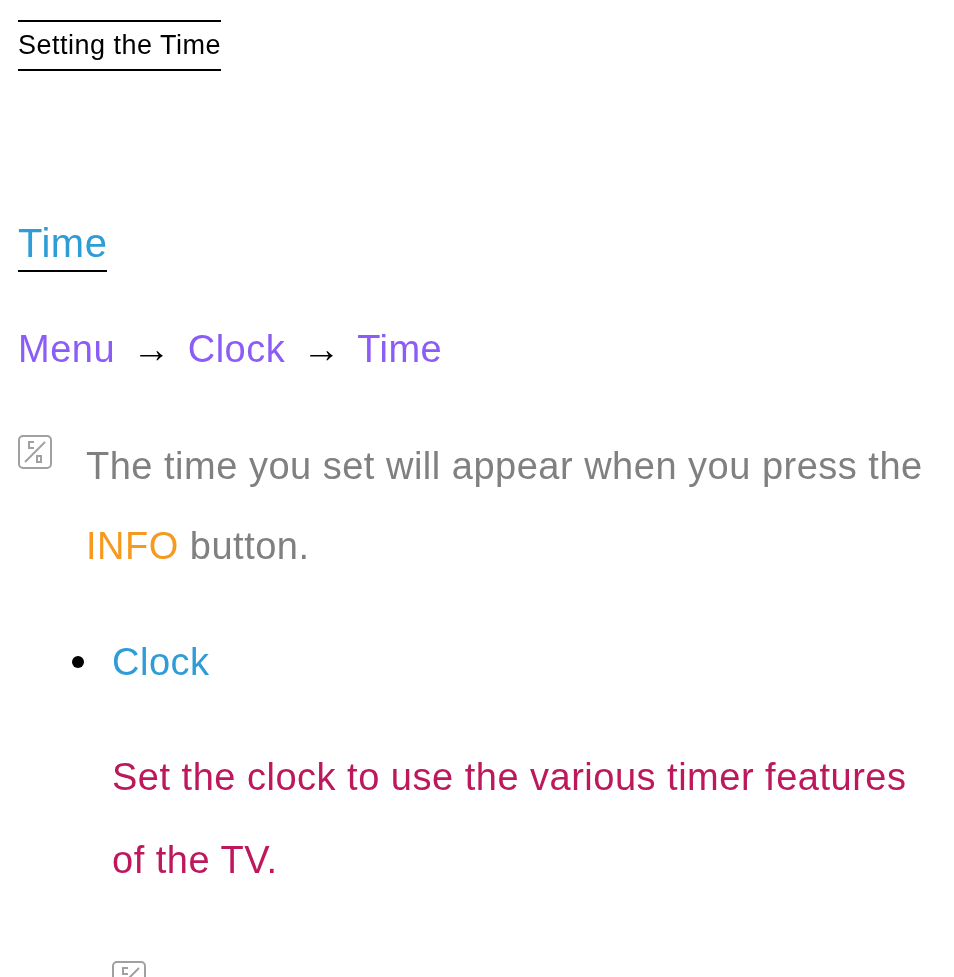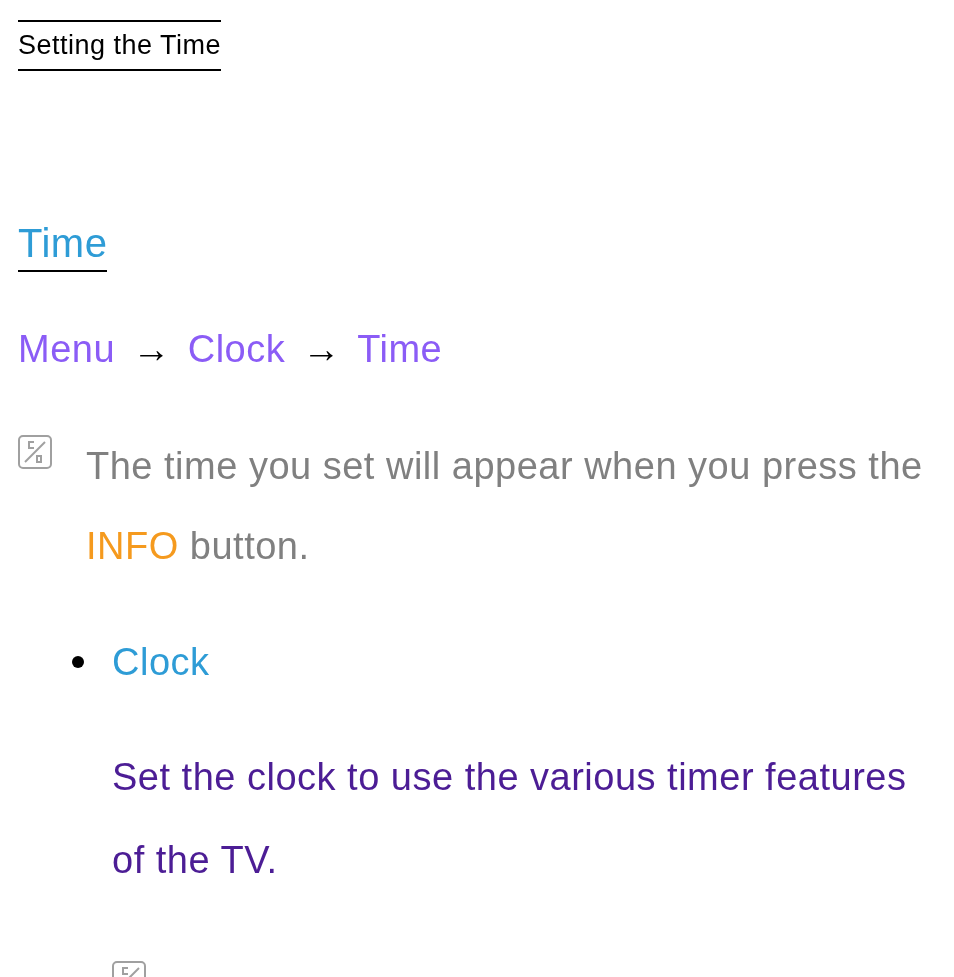--- a/index.html
+++ b/index.html
@@ -87,21 +87,21 @@
       border-radius: 50%;
       flex-shrink: 0;
     }
     .bullet-title {
       font-size: 38px;
       color: #2e9cd6;
       letter-spacing: 0.5px;
     }
     .bullet-body {
       font-size: 38px;
-      color: #4c1d95;
+      color: #be185d;
       line-height: 2.2;
       margin-top: 52px;
       margin-left: 40px;
       letter-spacing: 0.5px;
     }
     .sub-note {
       display: flex;
       align-items: flex-start;
       margin-top: 50px;
       margin-left: 40px;

